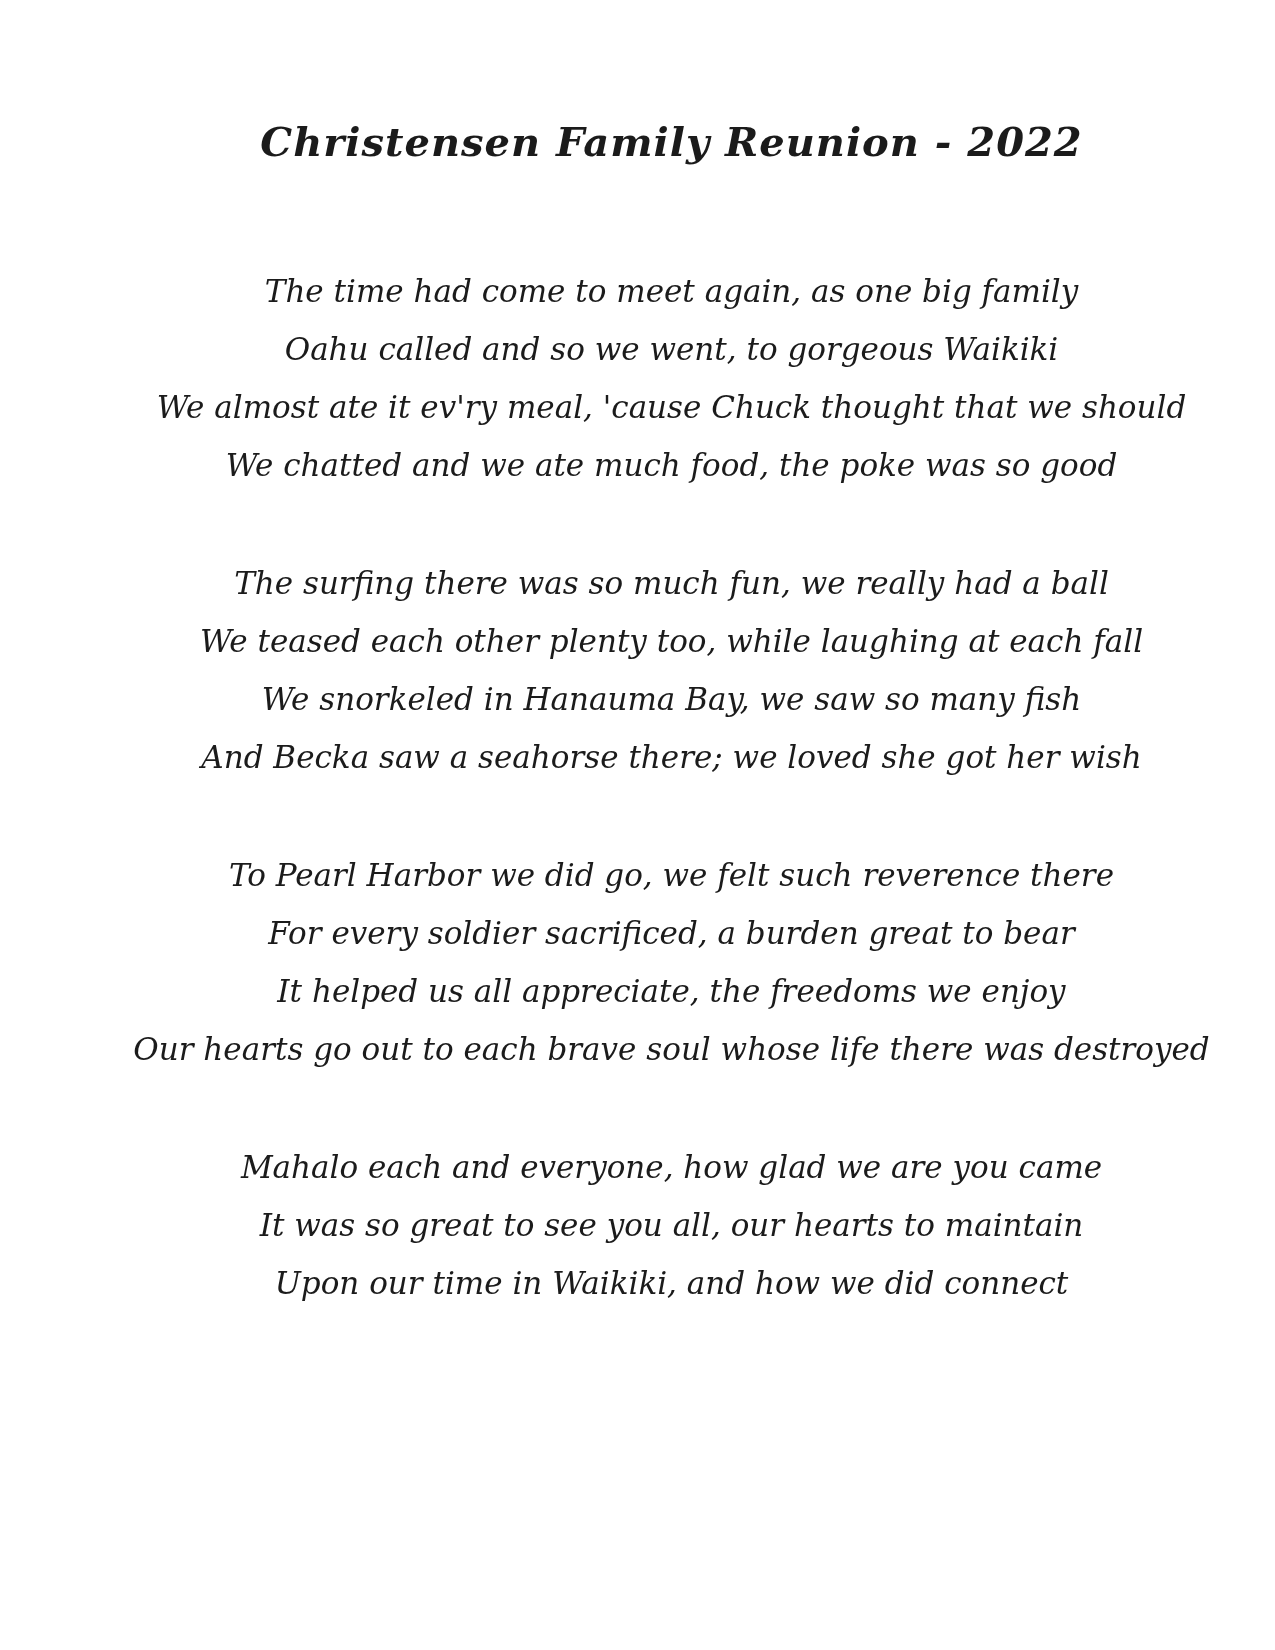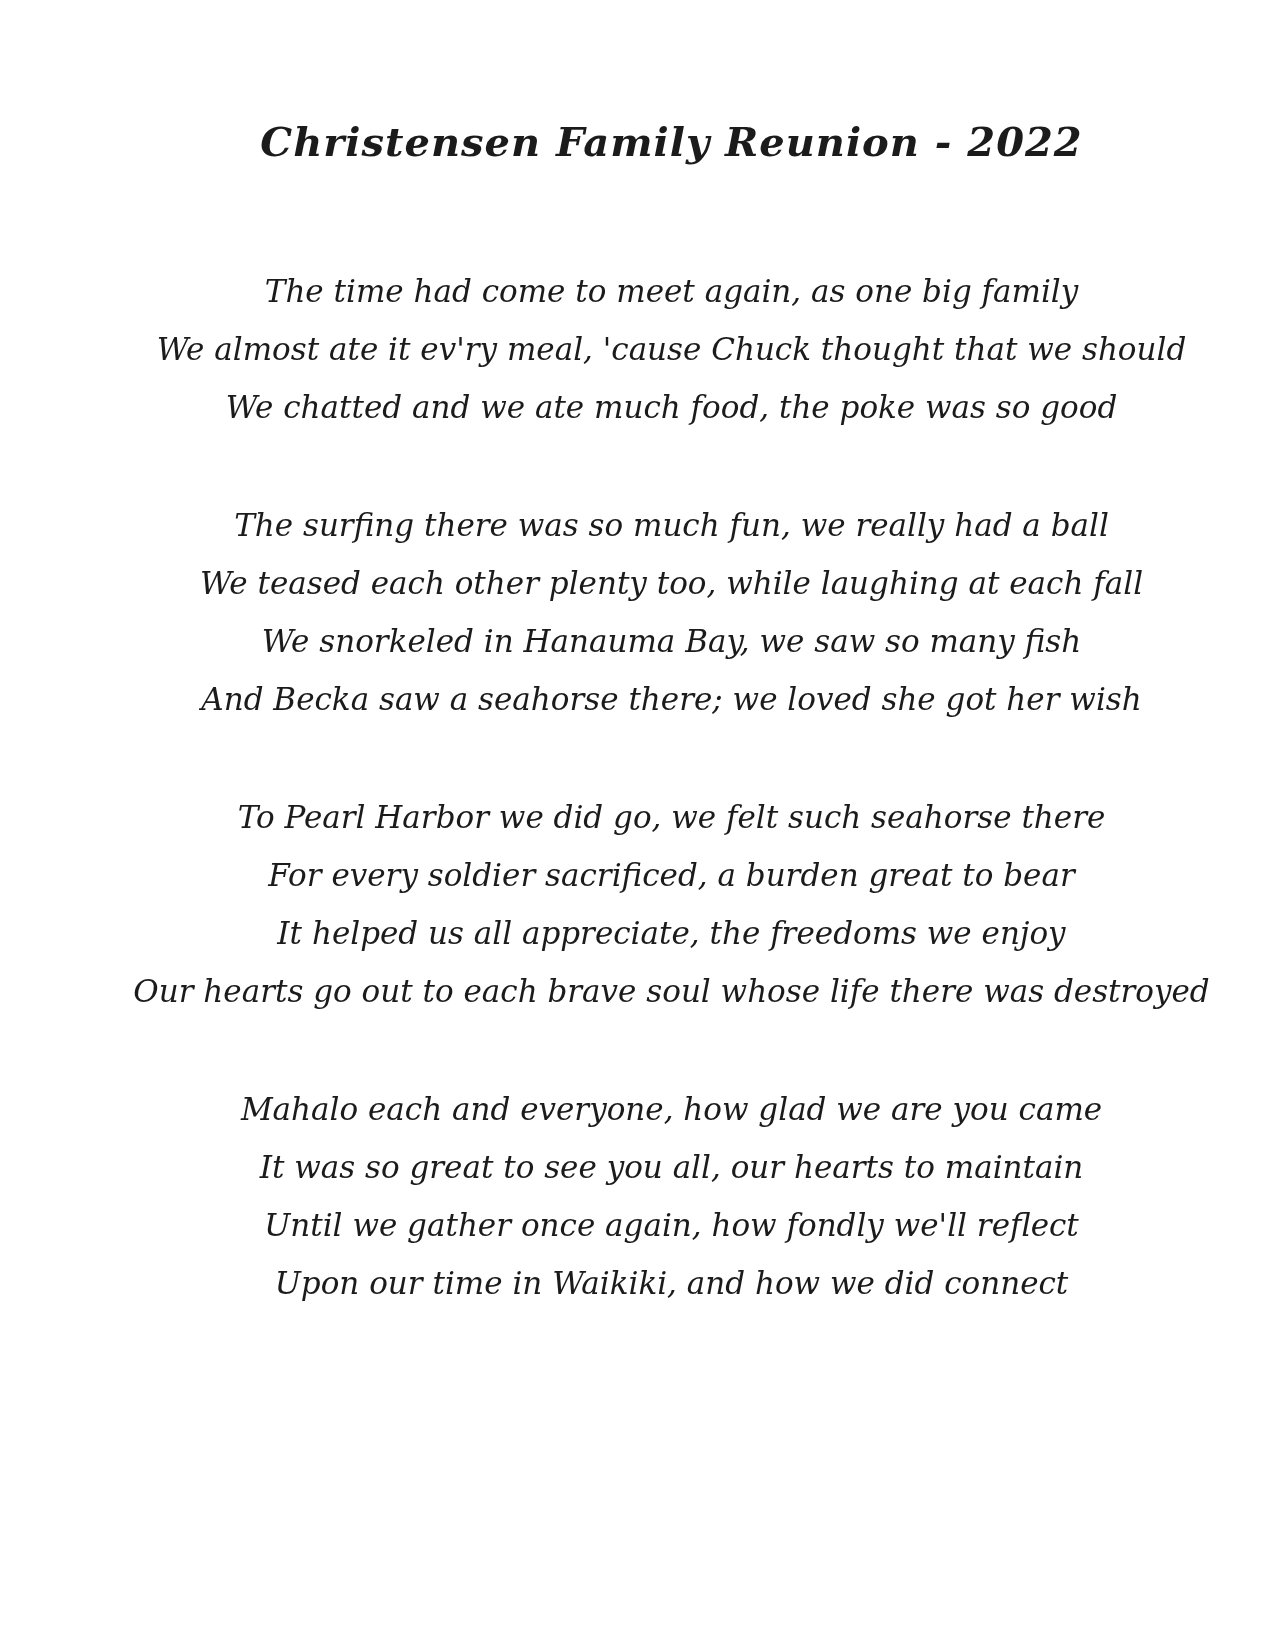--- a/index.html
+++ b/index.html
@@ -38,38 +38,38 @@
 </style>
 </head>
 <body>
 
 <div class="page">
 
   <h1 class="doc-title">Christensen Family Reunion - 2022</h1>
 
   <div class="stanza">
     <div class="poem-line">The time had come to meet again, as one big family</div>
+    <div class="poem-line">Oahu called and so we went, to gorgeous Waikiki</div>
     <div class="poem-line">We almost ate it ev'ry meal, 'cause Chuck thought that we should</div>
     <div class="poem-line">We chatted and we ate much food, the poke was so good</div>
   </div>
 
   <div class="stanza">
     <div class="poem-line">The surfing there was so much fun, we really had a ball</div>
     <div class="poem-line">We teased each other plenty too, while laughing at each fall</div>
     <div class="poem-line">We snorkeled in Hanauma Bay, we saw so many fish</div>
     <div class="poem-line">And Becka saw a seahorse there; we loved she got her wish</div>
   </div>
 
   <div class="stanza">
-    <div class="poem-line">To Pearl Harbor we did go, we felt such seahorse there</div>
+    <div class="poem-line">To Pearl Harbor we did go, we felt such reverence there</div>
     <div class="poem-line">For every soldier sacrificed, a burden great to bear</div>
     <div class="poem-line">It helped us all appreciate, the freedoms we enjoy</div>
     <div class="poem-line">Our hearts go out to each brave soul whose life there was destroyed</div>
   </div>
 
   <div class="stanza">
     <div class="poem-line">Mahalo each and everyone, how glad we are you came</div>
     <div class="poem-line">It was so great to see you all, our hearts to maintain</div>
-    <div class="poem-line">Until we gather once again, how fondly we'll reflect</div>
     <div class="poem-line">Upon our time in Waikiki, and how we did connect</div>
   </div>
 
 </div>
 
 </body></html>

